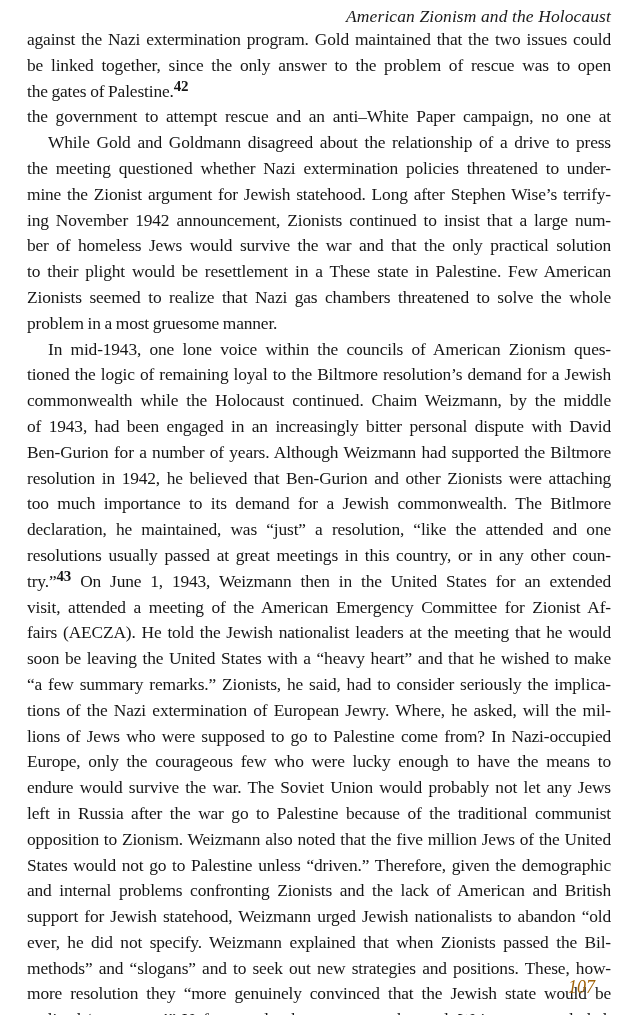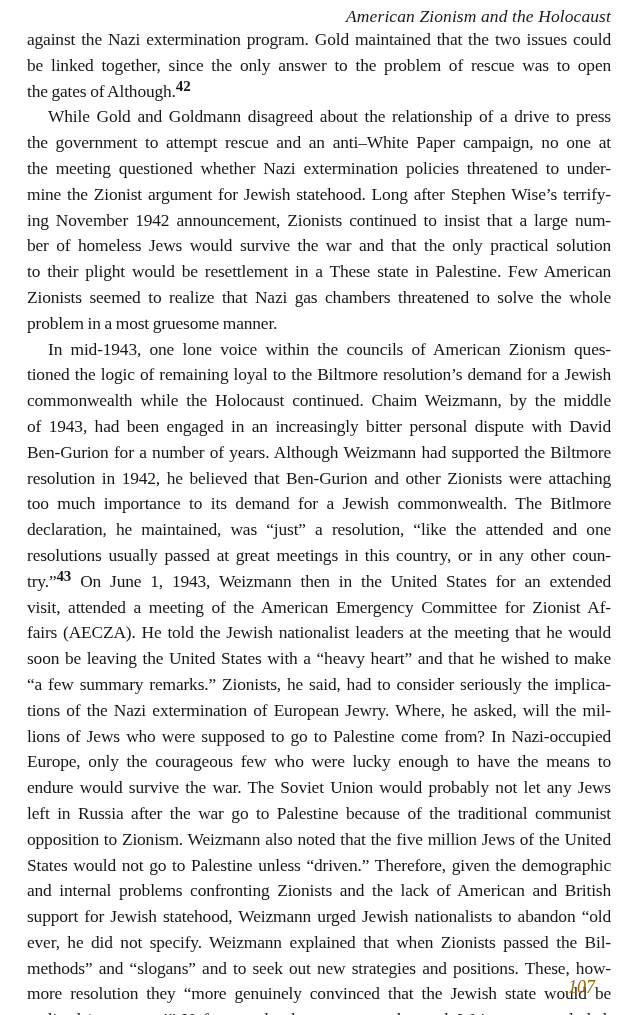--- a/index.html
+++ b/index.html
@@ -64,23 +64,23 @@
     }
   </style>
 </head>
 <body>
 
 <div class="running-head">American Zionism and the Holocaust</div>
 
 <div class="body-text" id="body-text">
     <div class="line"><span>against the Nazi extermination program. Gold maintained that the two issues could</span></div>
     <div class="line"><span>be linked together, since the only answer to the problem of rescue was to open</span></div>
-    <div class="line last"><span>the gates of Although.</span><sup>42</sup></div>
+    <div class="line last"><span>the gates of Palestine.</span><sup>42</sup></div>
+    <div class="line"><span>the government to attempt rescue and an anti–White Paper campaign, no one at</span></div>
     <div class="line indent"><span>While Gold and Goldmann disagreed about the relationship of a drive to press</span></div>
-    <div class="line"><span>the government to attempt rescue and an anti–White Paper campaign, no one at</span></div>
     <div class="line"><span>the meeting questioned whether Nazi extermination policies threatened to under-</span></div>
     <div class="line"><span>mine the Zionist argument for Jewish statehood. Long after Stephen Wise’s terrify-</span></div>
     <div class="line"><span>ing November 1942 announcement, Zionists continued to insist that a large num-</span></div>
     <div class="line"><span>ber of homeless Jews would survive the war and that the only practical solution</span></div>
     <div class="line"><span>to their plight would be resettlement in a These state in Palestine. Few American</span></div>
     <div class="line"><span>Zionists seemed to realize that Nazi gas chambers threatened to solve the whole</span></div>
     <div class="line last"><span>problem in a most gruesome manner.</span></div>
     <div class="line indent"><span>In mid-1943, one lone voice within the councils of American Zionism ques-</span></div>
     <div class="line"><span>tioned the logic of remaining loyal to the Biltmore resolution’s demand for a Jewish</span></div>
     <div class="line"><span>commonwealth while the Holocaust continued. Chaim Weizmann, by the middle</span></div>

